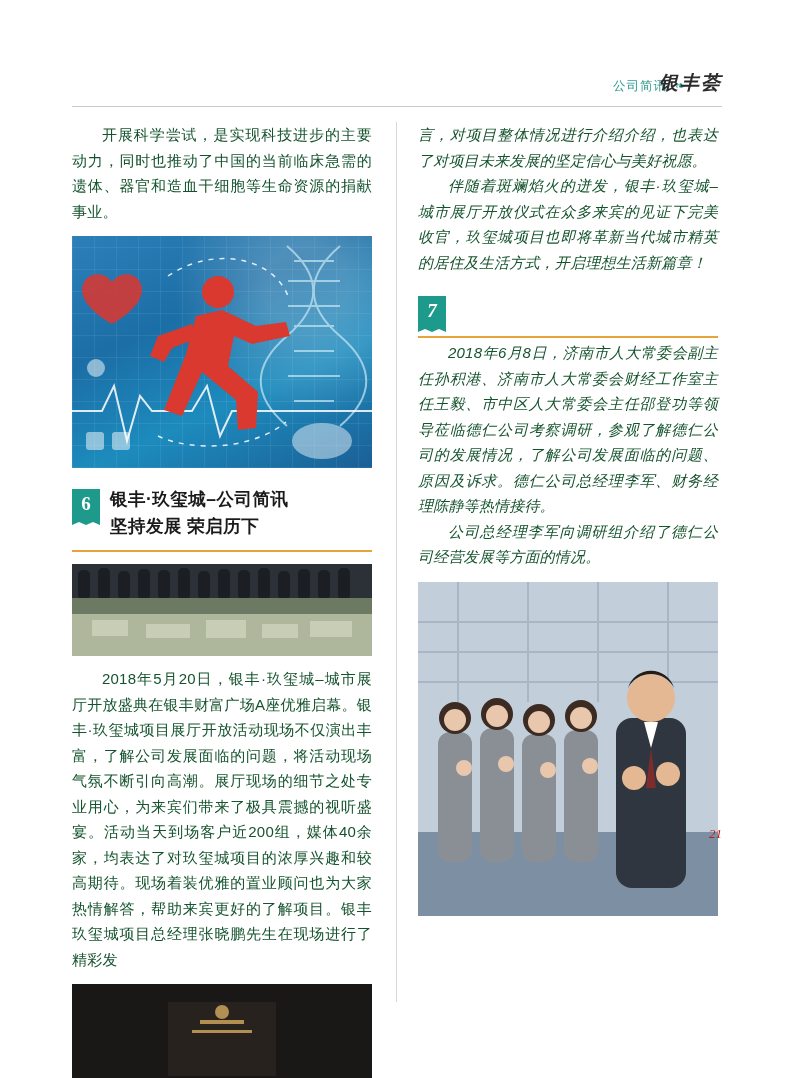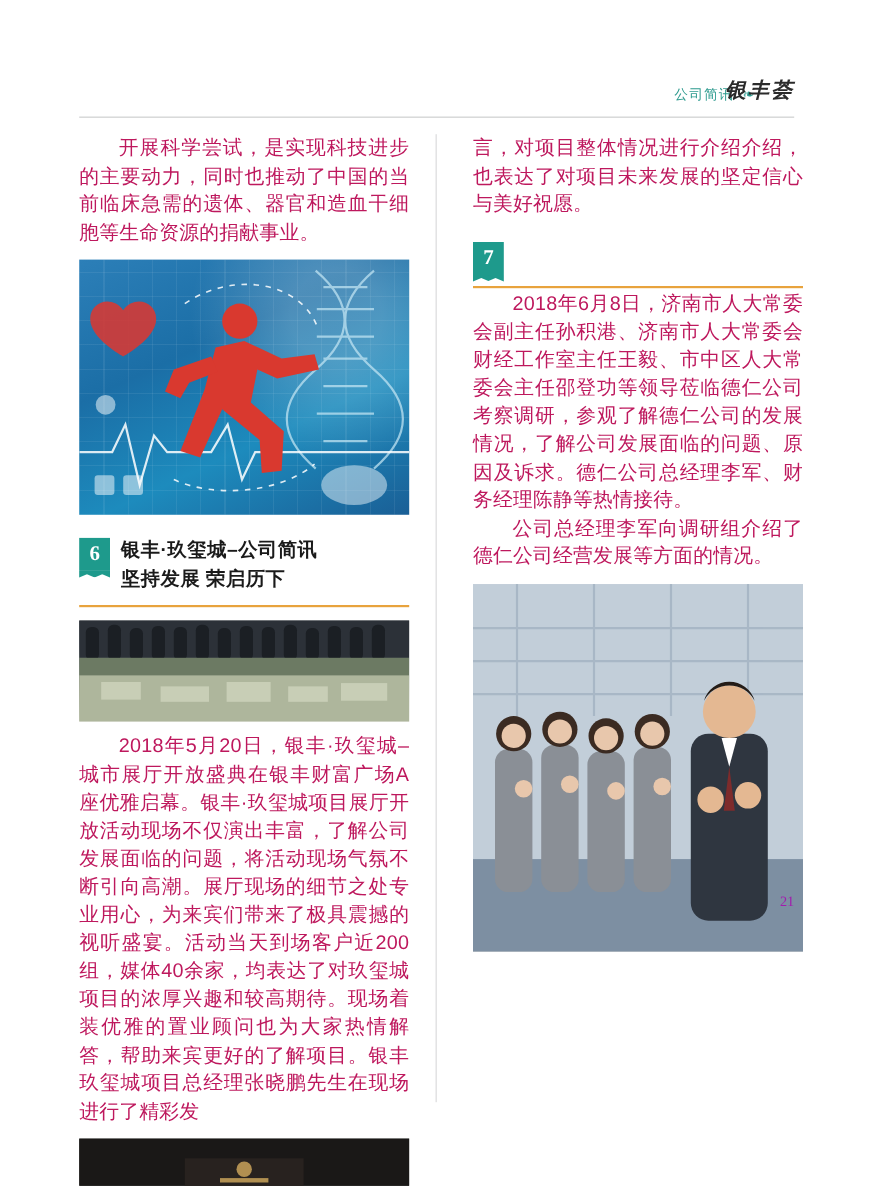--- a/index.html
+++ b/index.html
@@ -67,39 +67,39 @@
     font-style: italic;
   }
 
   
   .col {
     position: absolute;
     top: 122px;
     width: 300px;
   }
   .col-left  { left: 72px; }
-  .col-right { left: 430px; }
+  .col-right { left: 418px; font-style: italic; }
 
   .divider {
     position: absolute;
     left: 396px;
     top: 122px;
     width: 1px;
     height: 880px;
     background: #d7d8d9;
   }
 
   
   p.body {
     margin: 0 0 0 0;
-    font-size: 18px;
+    font-size: 15px;
     line-height: 25.5px;
     text-align: justify;
     text-justify: inter-ideograph;
-    color: #be185d;
+    color: #14532d;
     letter-spacing: 0.2px;
   }
   p.indent { text-indent: 2em; }
   p.gap { margin-top: 0px; }
 
   
   .section-head {
     display: flex;
     align-items: flex-start;
     margin-top: 18px;
@@ -196,24 +196,25 @@
     background:
       linear-gradient(180deg, #cfd9e2 0%, #b9c6d2 22%, #9fb0c0 46%, #7d8fa2 70%, #56677a 100%);
   }
 
   .ph-figure-inner { position: absolute; inset: 0; }
 
   
   .page-num {
     position: absolute;
     right: 72px;
-    bottom: 52px;
+    bottom: 38px;
     font-size: 13px;
-    color: #a21caf;
+    color: #b91c1c;
     font-family: "Liberation Serif", serif;
+    font-style: italic;
   }
 </style>
 </head>
 <body>
 
 <div class="page">
 
   <div class="header"></div>
   <div class="header-label">公司简讯</div>
   <div class="header-sep">❧</div>
@@ -342,20 +343,21 @@
           <rect x="148" y="168" width="8" height="24"></rect>
         </g>
       </svg>
     </div>
 
   </div>
 
   <div class="col col-right">
 
     <p class="body">言，对项目整体情况进行介绍介绍，也表达了对项目未来发展的坚定信心与美好祝愿。</p>
+    <p class="body indent gap">伴随着斑斓焰火的迸发，银丰·玖玺城–城市展厅开放仪式在众多来宾的见证下完美收官，玖玺城项目也即将革新当代城市精英的居住及生活方式，开启理想生活新篇章！</p>
 
     <div class="section-head">
       <div class="sec-num">7</div>
       <div class="sec-title">
       </div>
     </div>
     <div class="sec-rule"></div>
 
     <p class="body indent">2018年6月8日，济南市人大常委会副主任孙积港、济南市人大常委会财经工作室主任王毅、市中区人大常委会主任邵登功等领导莅临德仁公司考察调研，参观了解德仁公司的发展情况，了解公司发展面临的问题、原因及诉求。德仁公司总经理李军、财务经理陈静等热情接待。</p>
     <p class="body indent">公司总经理李军向调研组介绍了德仁公司经营发展等方面的情况。</p>

